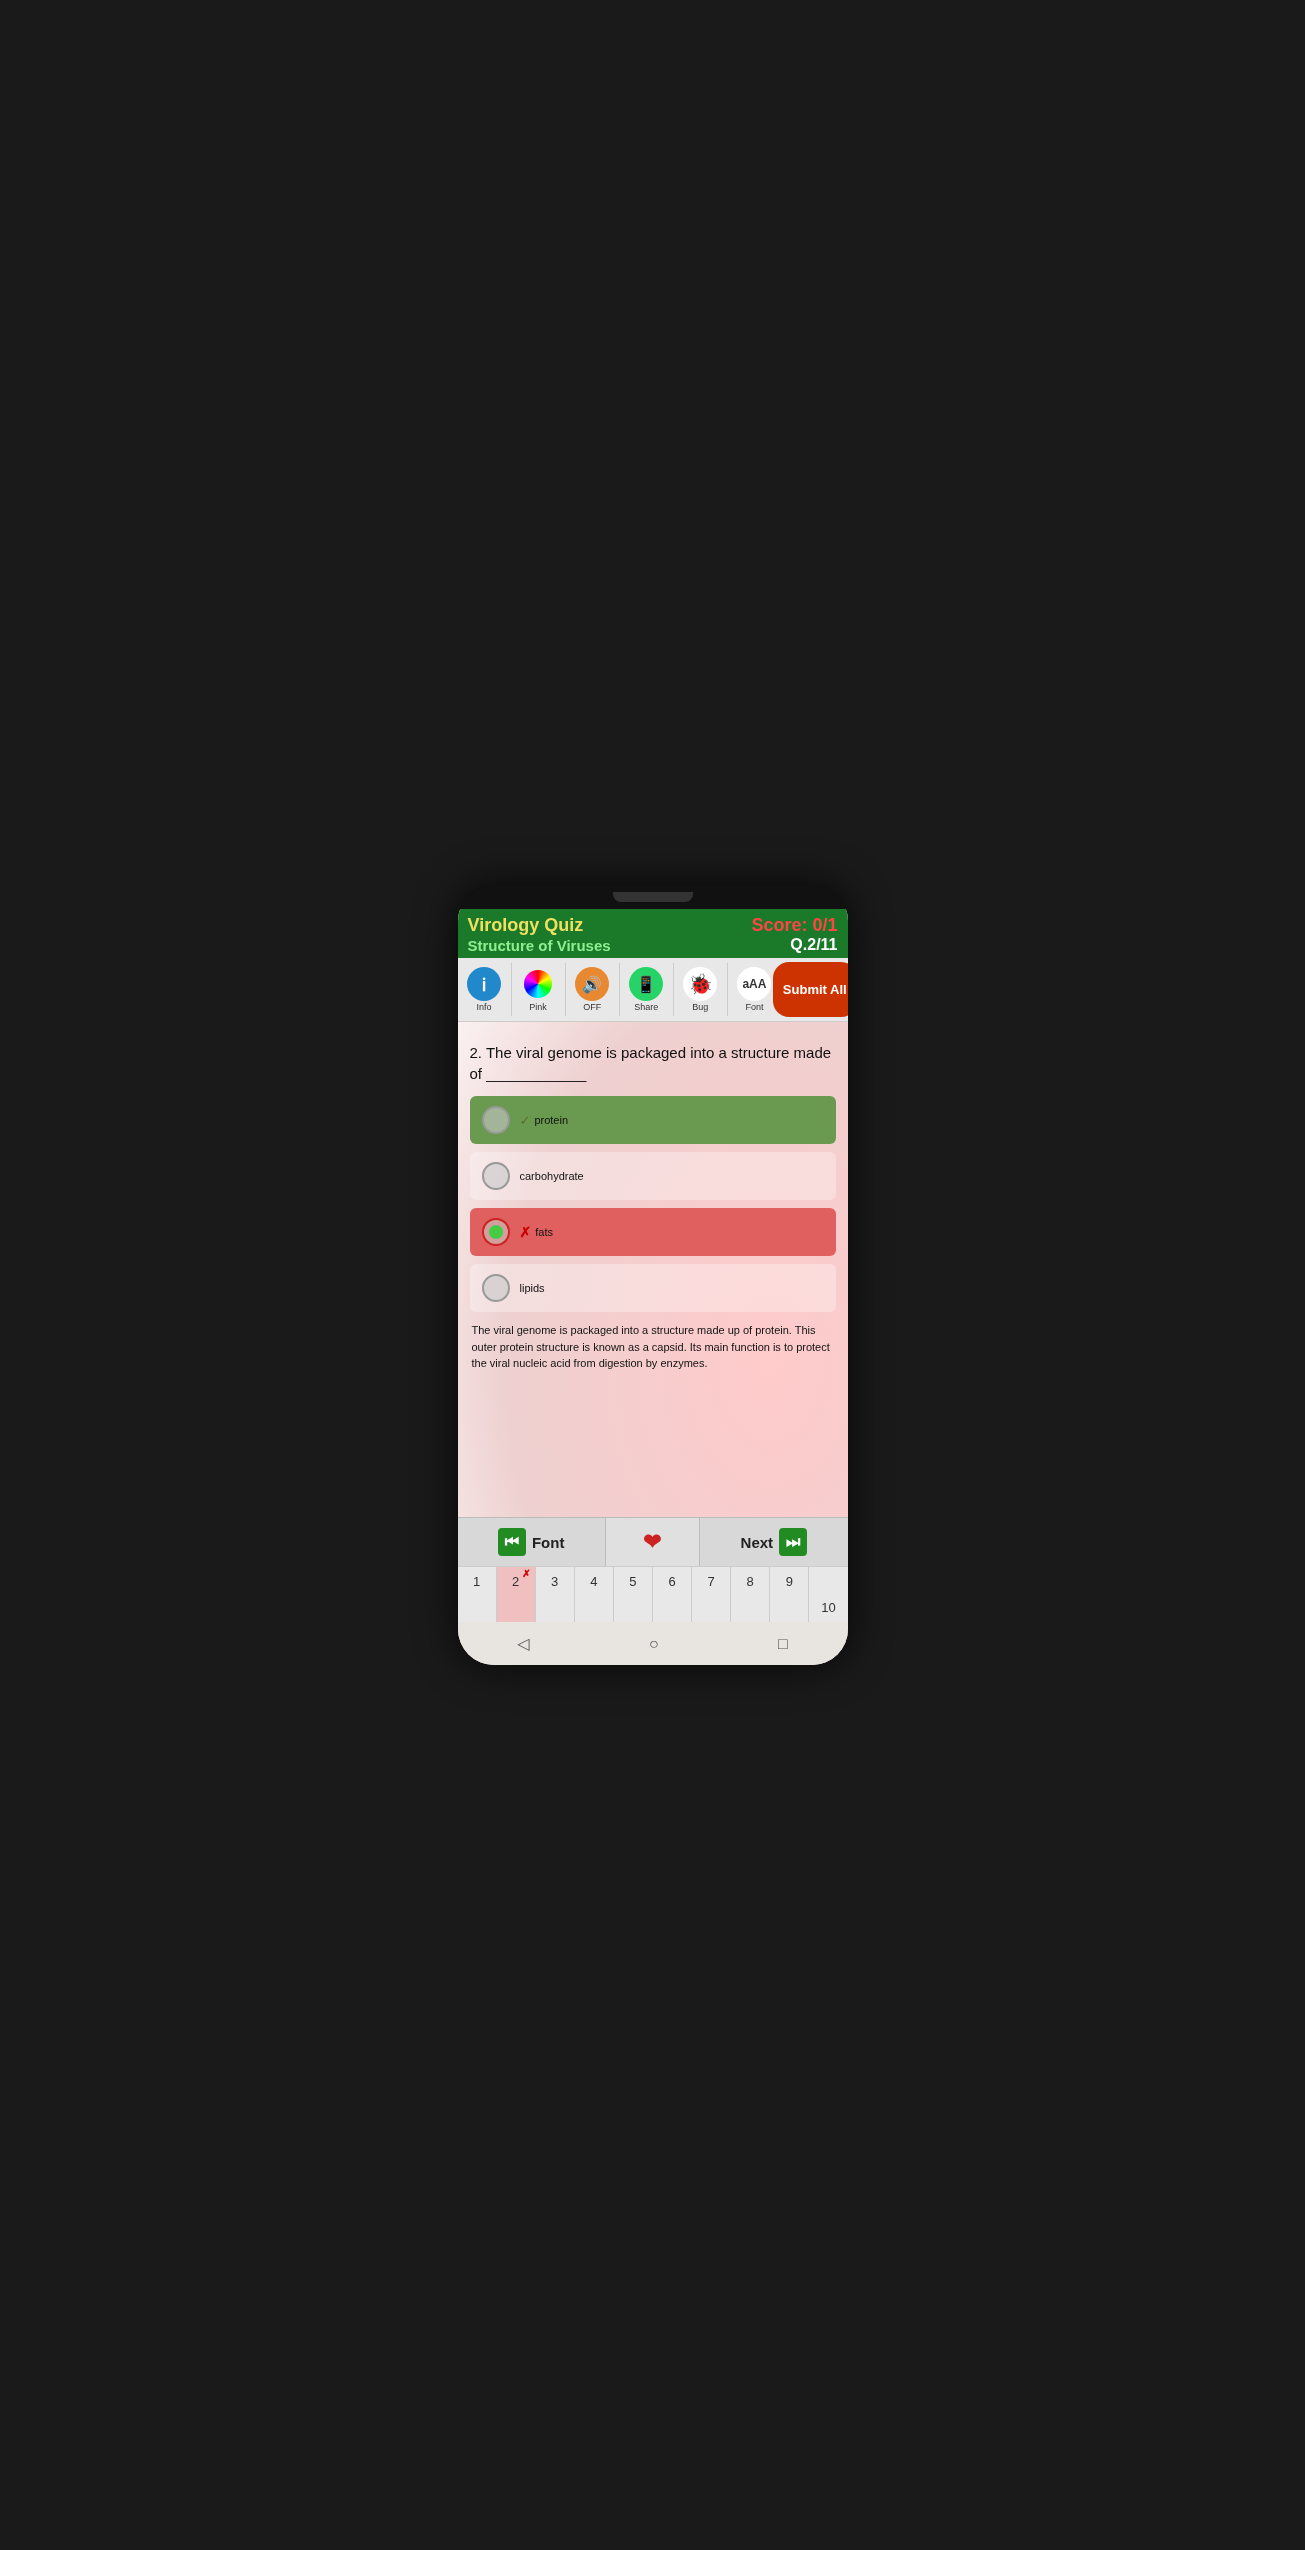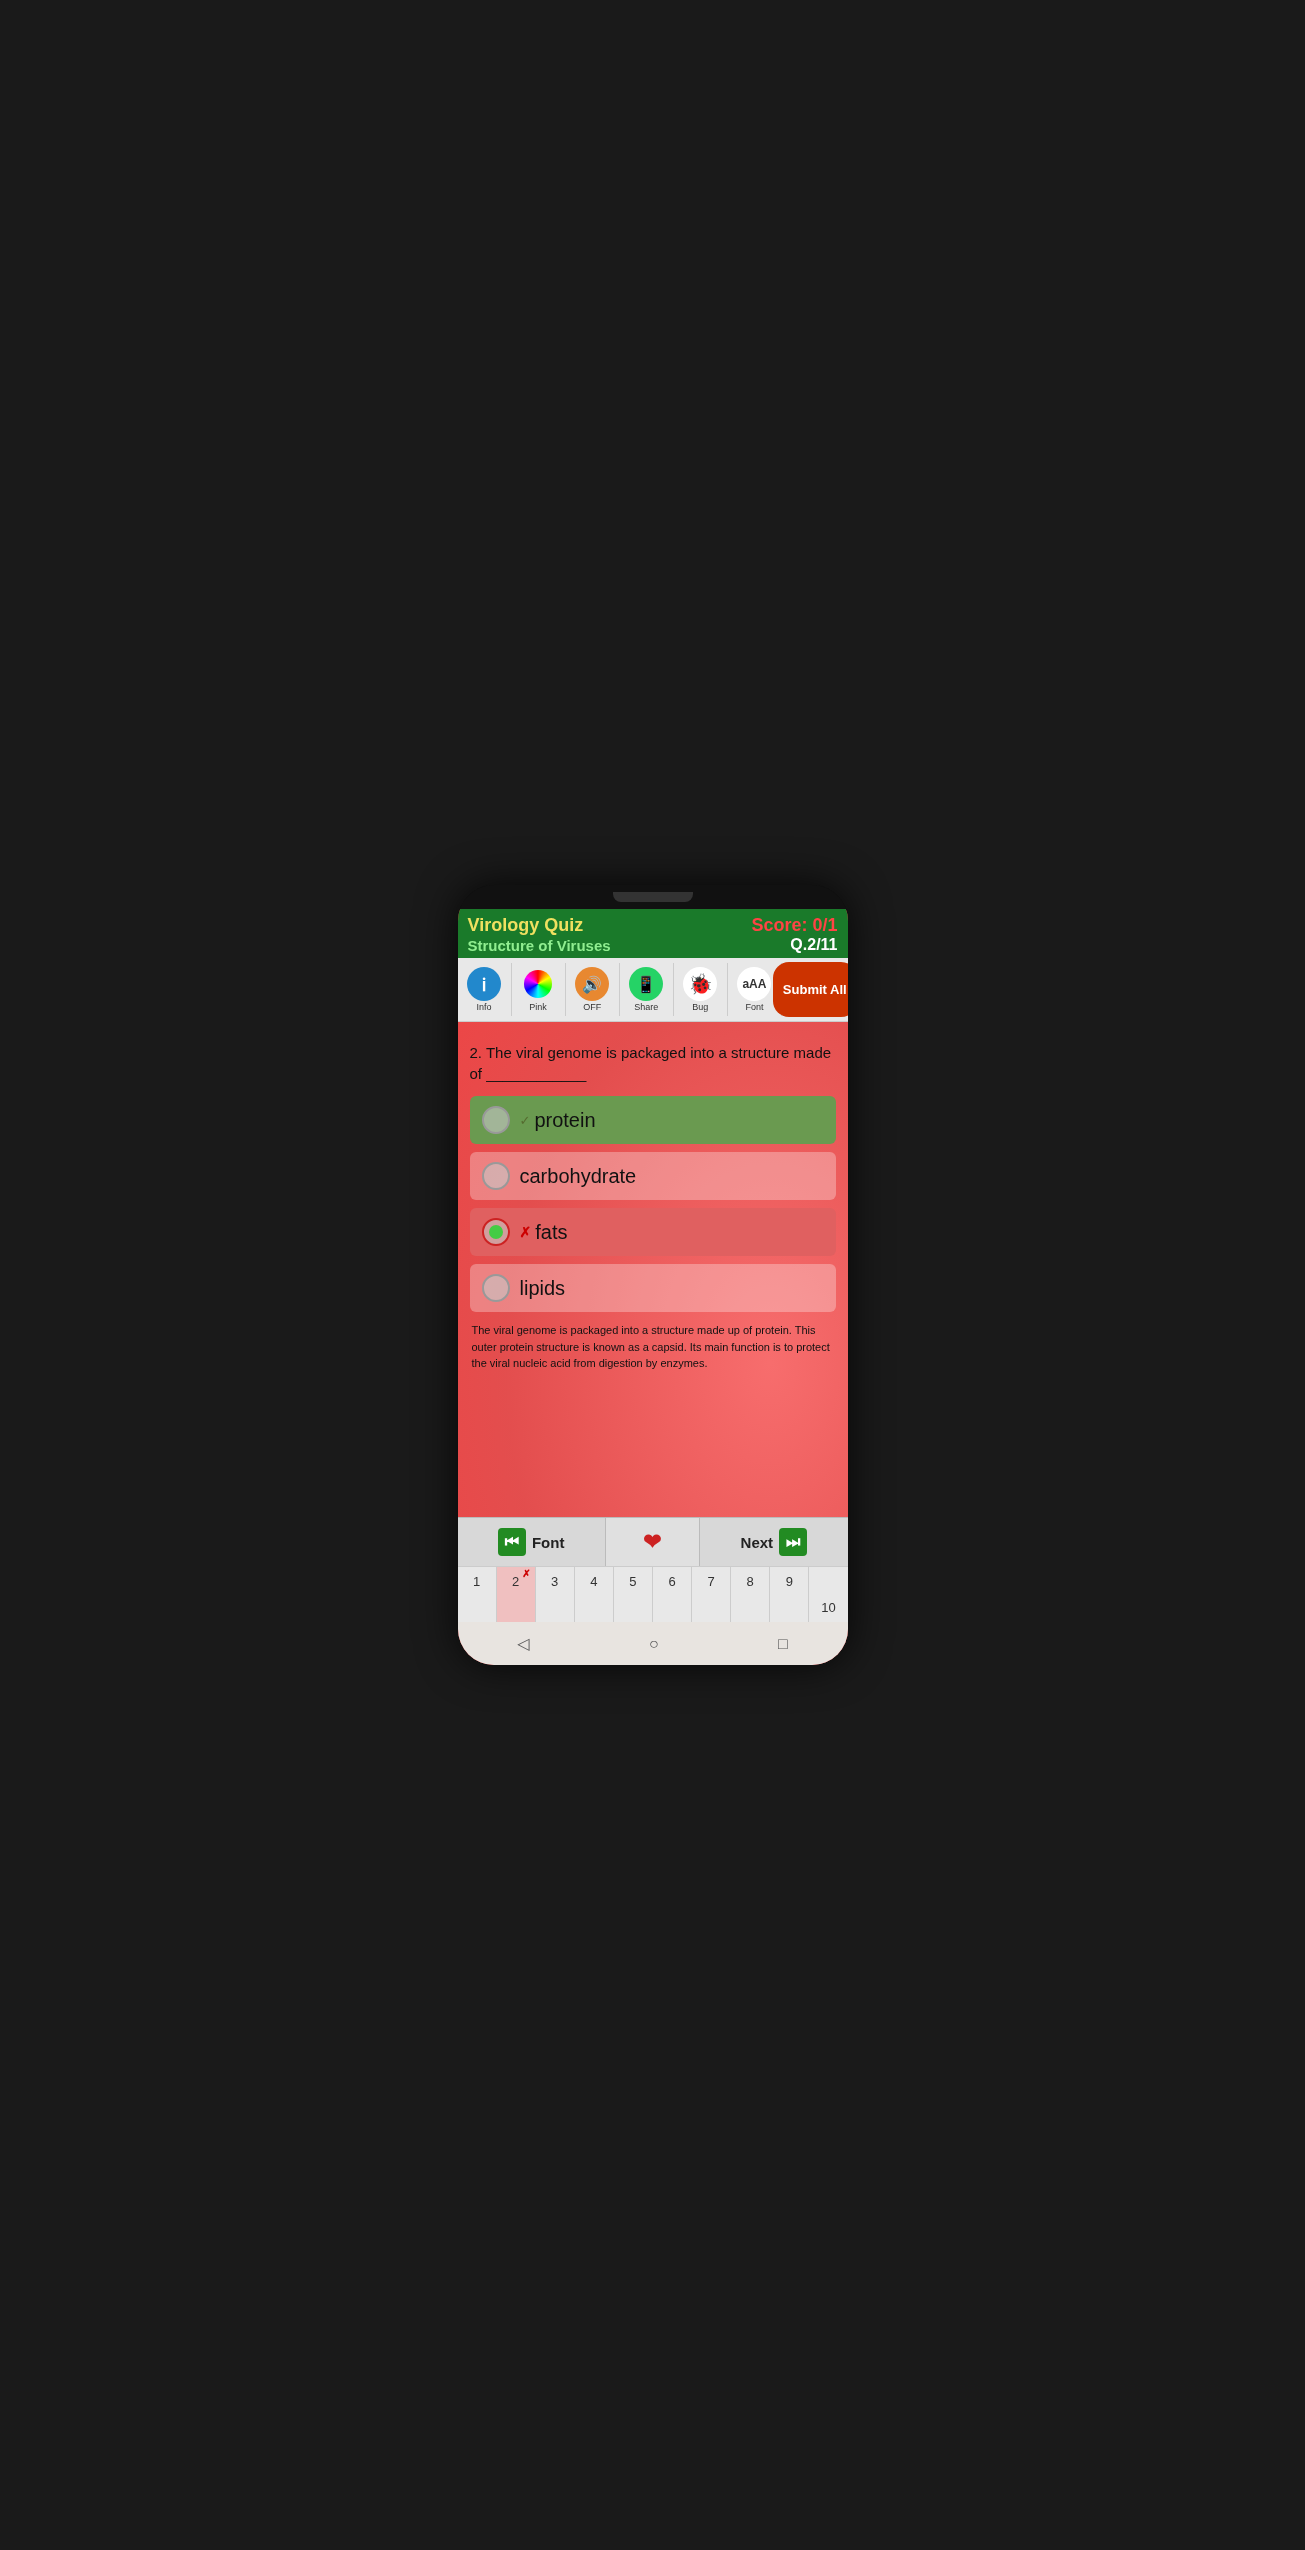--- a/index.html
+++ b/index.html
@@ -27,21 +27,21 @@
       justify-content: center;
       align-items: center;
     }
     .notch {
       width: 80px;
       height: 10px;
       background: #333;
       border-radius: 0 0 8px 8px;
     }
     .screen {
-      background: #ef4444;
+      background: #ffffff;
       height: calc(100% - 24px);
       overflow: hidden;
       display: flex;
       flex-direction: column;
       position: relative;
     }
     
     .screen::before {
       content: '';
       position: absolute;
@@ -211,21 +211,21 @@
     .radio-selected {
       border-color: #cc2222;
     }
     .radio-inner {
       width: 14px;
       height: 14px;
       border-radius: 50%;
       background: #44cc44;
     }
     .option-text {
-      font-size: 20px;
+      font-size: 11px;
       color: #111;
       text-align: right;
     }
     .checkmark {
       color: #556b2f;
       font-size: 13px;
       margin-right: 4px;
     }
     .xmark {
       color: #cc0000;

